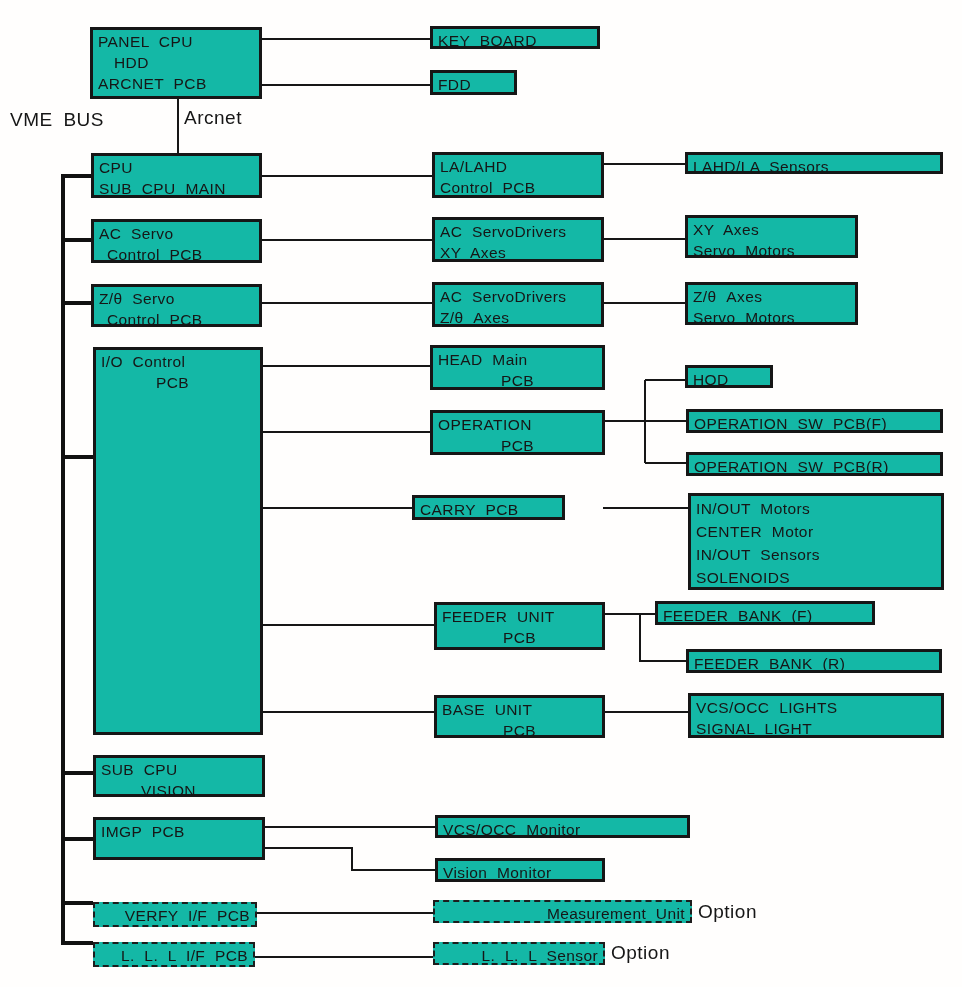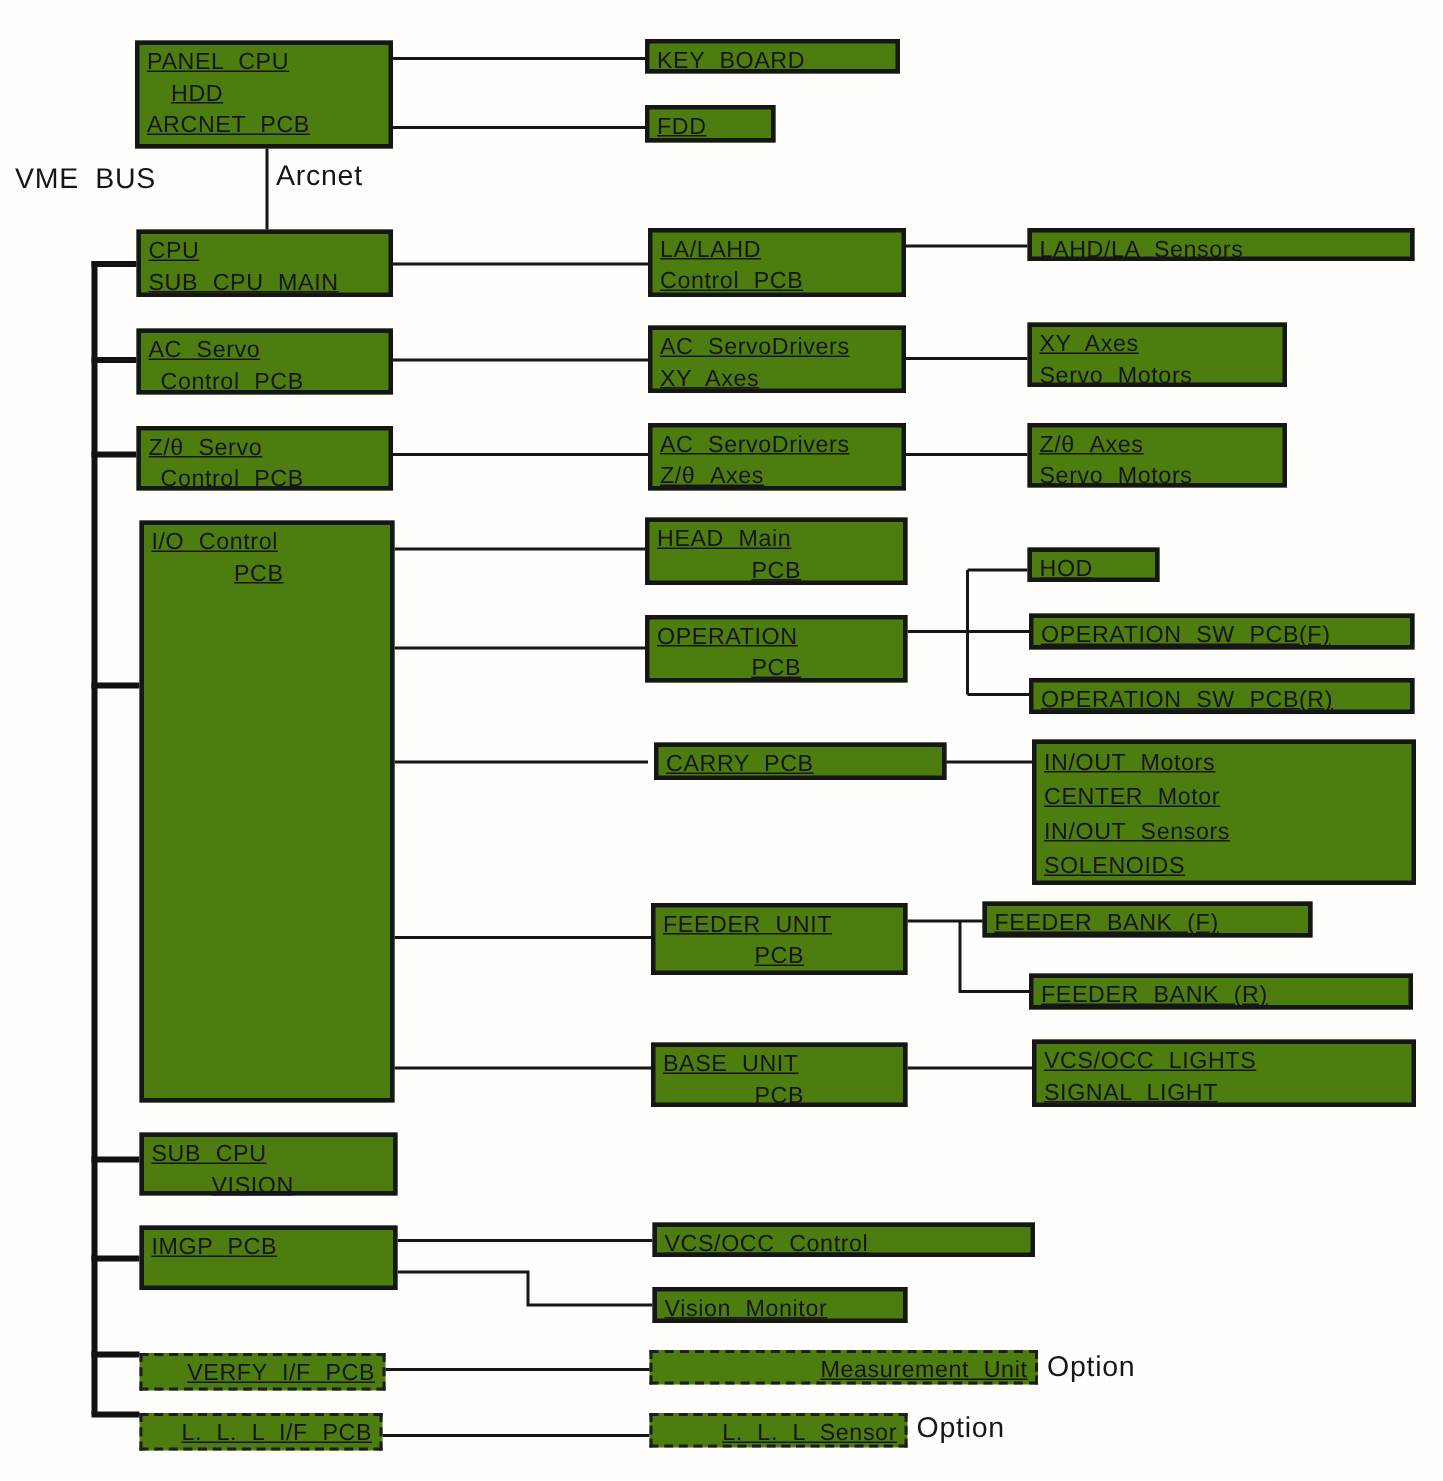--- a/index.html
+++ b/index.html
@@ -3,23 +3,23 @@
 <meta charset="utf-8">
 <title>System Block Diagram</title>
 <style>
   html,body{margin:0;padding:0;background:#ffffff;}
   #stage{
     position:relative;width:962px;height:987px;background:#fffefd;
     font-family:"Liberation Sans", sans-serif;color:#161616;overflow:hidden;
   }
   #wires{position:absolute;left:0;top:0;width:962px;height:987px;}
   .node{
-    position:absolute;box-sizing:border-box;background:#4d7c0f;
+    position:absolute;box-sizing:border-box;background:#14b8a6;
     border:3px solid #161616;font-size:15.5px;letter-spacing:0.4px;
-    word-spacing:5px;padding:1px 5px 0 5px;white-space:nowrap;text-decoration:underline;
+    word-spacing:5px;padding:1px 5px 0 5px;white-space:nowrap;
   }
   .node.dashed{border:2px dashed #1d1d1d;text-align:right;}
   .ln{line-height:21px;height:21px;}
   .ln.i16{padding-left:16px;}
   .ln.i8{padding-left:8px;}
   .ln.i55{padding-left:55px;}
   .ln.i40{padding-left:40px;}
   .ln.c{text-align:center;}
   .node.tall4 .ln{line-height:23px;height:23px;}
   .freelabel{
@@ -150,36 +150,36 @@
   <div class="node" style="left:430px;top:345px;width:175px;height:45px">
     <div class="ln">HEAD Main</div>
     <div class="ln c">PCB</div>
   </div>
 
   <div class="node" style="left:430px;top:410px;width:175px;height:45px">
     <div class="ln">OPERATION</div>
     <div class="ln c">PCB</div>
   </div>
 
-  <div class="node" style="left:436px;top:495px;width:195px;height:25px">
+  <div class="node" style="left:412px;top:495px;width:153px;height:25px">
     <div class="ln">CARRY PCB</div>
   </div>
 
   <div class="node" style="left:434px;top:602px;width:171px;height:48px">
     <div class="ln">FEEDER UNIT</div>
     <div class="ln c">PCB</div>
   </div>
 
   <div class="node" style="left:434px;top:695px;width:171px;height:43px">
     <div class="ln">BASE UNIT</div>
     <div class="ln c">PCB</div>
   </div>
 
   <div class="node" style="left:435px;top:815px;width:255px;height:23px">
-    <div class="ln">VCS/OCC Control</div>
+    <div class="ln">VCS/OCC Monitor</div>
   </div>
 
   <div class="node dashed" style="left:433px;top:900px;width:259px;height:23px">
     <div class="ln">Measurement Unit</div>
   </div>
 
   <div class="node" style="left:435px;top:858px;width:170px;height:24px">
     <div class="ln">Vision Monitor</div>
   </div>
 

